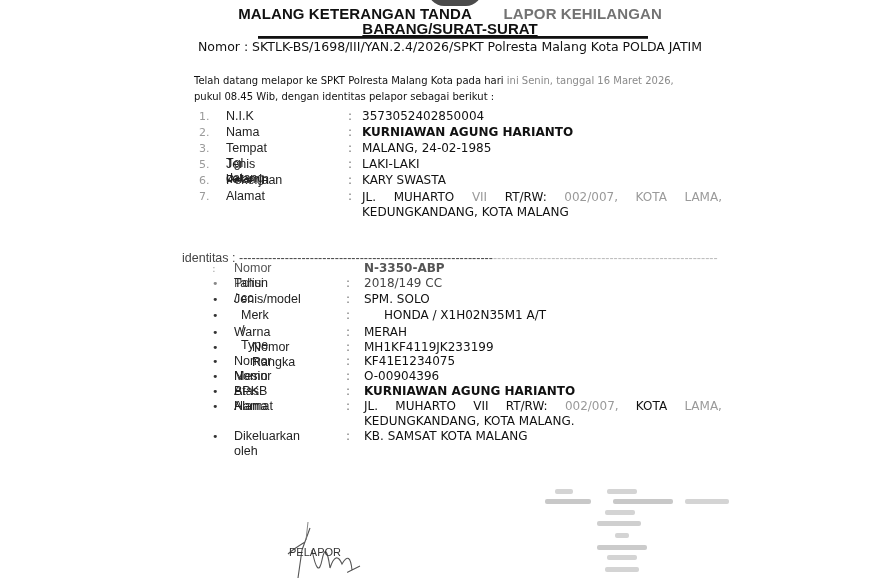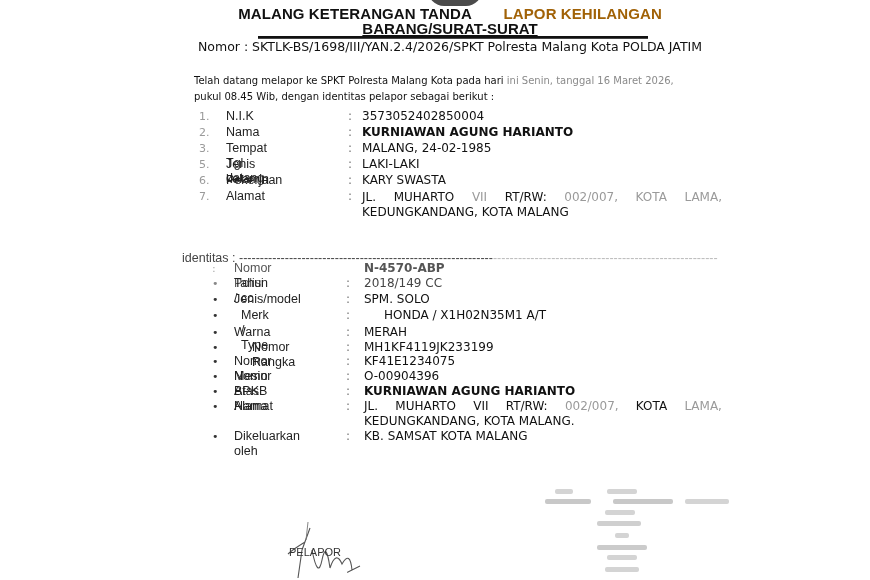--- a/index.html
+++ b/index.html
@@ -12,21 +12,21 @@
     .page { position: absolute; left: 0; top: 0; width: 870px; height: 580px; }
     .emblem {
       position: absolute; left: 428px; top: -10px; width: 54px; height: 16px;
       border-radius: 0 0 27px 27px; background: #2b2b2b; opacity: 0.85;
     }
     .title1 {
       position: absolute; left: 0; width: 900px; top: 5px; text-align: center;
       font-family: "Liberation Sans", sans-serif; font-weight: bold; font-size: 15px;
       letter-spacing: 0.1px;
     }
-    .title1 .fade { color: #a16207; margin-left: 28px; }
+    .title1 .fade { color: #737373; margin-left: 28px; }
     .title2 {
       position: absolute; left: 0; width: 900px; top: 20px; text-align: center;
       font-family: "Liberation Sans", sans-serif; font-weight: bold; font-size: 15px;
       text-decoration: underline;
     }
     .rule {
       position: absolute; left: 258px; width: 390px; top: 36px; height: 2px;
       background: #111; border-bottom: 1px solid #444;
     }
     .nomor {
@@ -134,21 +134,21 @@
     </div>
     <div class="val" style="left:362px; top:205px;">KEDUNGKANDANG, KOTA MALANG</div>
   </div>
 
   <div class="dashes"><span>identitas : -------------------------------------------------------------</span><span class="fade">------------------------------------------------------</span></div>
 
   <div>
     <div class="row" style="top:261px;">
       <span class="bullet" style="left:212px; color:#aaa;">:</span>
       <span class="lbl" style="left:234px; color:#555;">Nomor Polisi</span>
-      <span class="val bold" style="left:364px; color:#555;">N-4570-ABP</span>
+      <span class="val bold" style="left:364px; color:#555;">N-3350-ABP</span>
     </div>
     <div class="row" style="top:276px;">
       <span class="bullet" style="left:212px; color:#888;">•</span>
       <span class="lbl" style="left:234px;">Tahun / cc</span>
       <span class="colon" style="left:346px;">:</span>
       <span class="val" style="left:364px; color:#444;">2018/149 CC</span>
     </div>
     <div class="row" style="top:292px;">
       <span class="bullet" style="left:212px;">•</span>
       <span class="lbl" style="left:234px;">Jenis/model</span>

